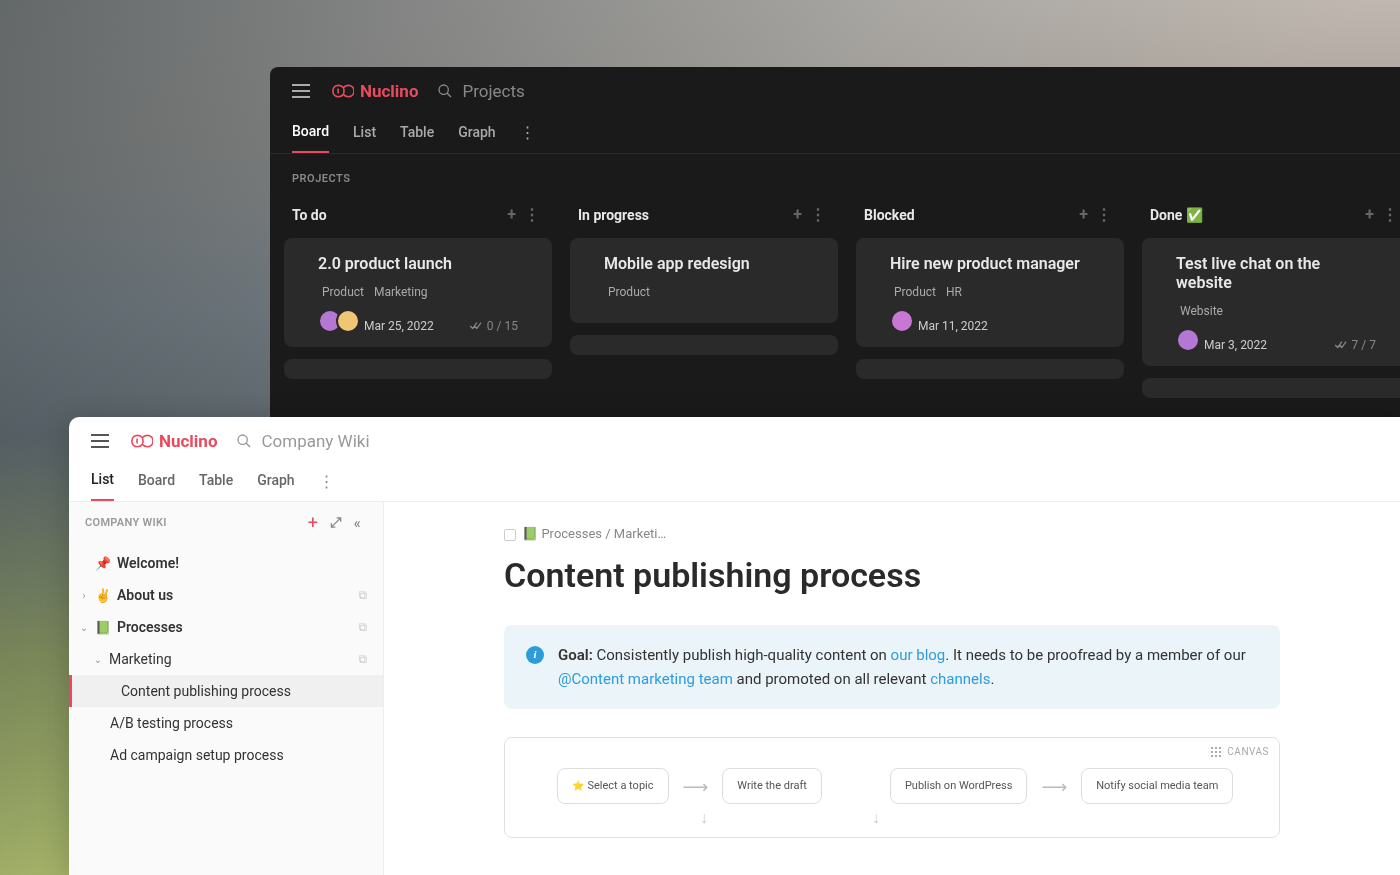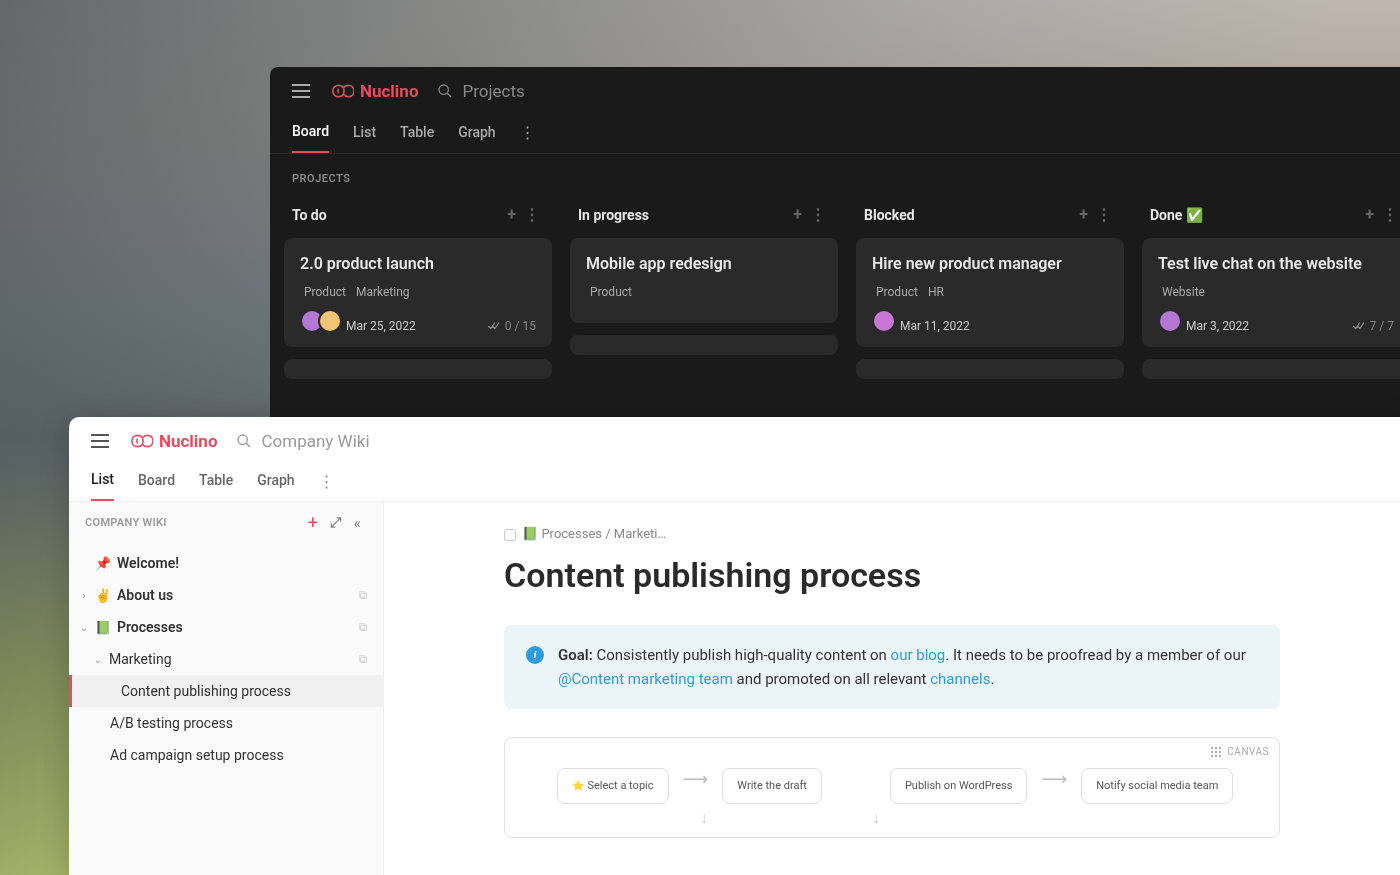--- a/index.html
+++ b/index.html
@@ -110,21 +110,21 @@
   font-weight: 700;
   color: #e8e8e8;
   justify-content: center;
 }
 .col-header .title { flex: 1; }
 .col-header .iconbtn { color: #666; cursor: pointer; padding: 0 4px; font-size: 16px; }
 
 .card {
   background: #2a2a2a;
   border-radius: 8px;
-  padding: 16px 16px 14px;
+  padding: 16px 34px 14px;
   margin-bottom: 12px;
 }
 .card-title { font-size: 16px; font-weight: 600; color: #e8e8e8; margin-bottom: 12px; }
 .card-tags { display: flex; gap: 10px; font-size: 12px; color: #aaa; margin-bottom: 10px; margin-left: 4px; }
 .card-footer { display: flex; align-items: flex-end; gap: 10px; }
 .avatars { display: flex; }
 .avatar {
   width: 24px; height: 24px; border-radius: 50%;
   border: 2px solid #2a2a2a;
   margin-right: -6px;
@@ -284,21 +284,21 @@
   width: 12px;
   height: 10px;
   background-image:
     linear-gradient(to right, #aaa 40%, transparent 40%),
     linear-gradient(to right, #aaa 40%, transparent 40%),
     linear-gradient(to right, #aaa 40%, transparent 40%);
   background-size: 4px 2px;
   background-position: 0 0, 0 4px, 0 8px;
   background-repeat: repeat-x;
 }
-.flow { display: flex; align-items: flex-start; gap: 14px; padding-left: 12px; }
+.flow { display: flex; align-items: center; gap: 14px; padding-left: 12px; }
 .flow-node {
   border: 1px solid #ddd;
   border-radius: 8px;
   padding: 10px 14px;
   font-size: 11px;
   color: #555;
   text-align: center;
   background: #fff;
   min-width: 78px;
   line-height: 1.3;

